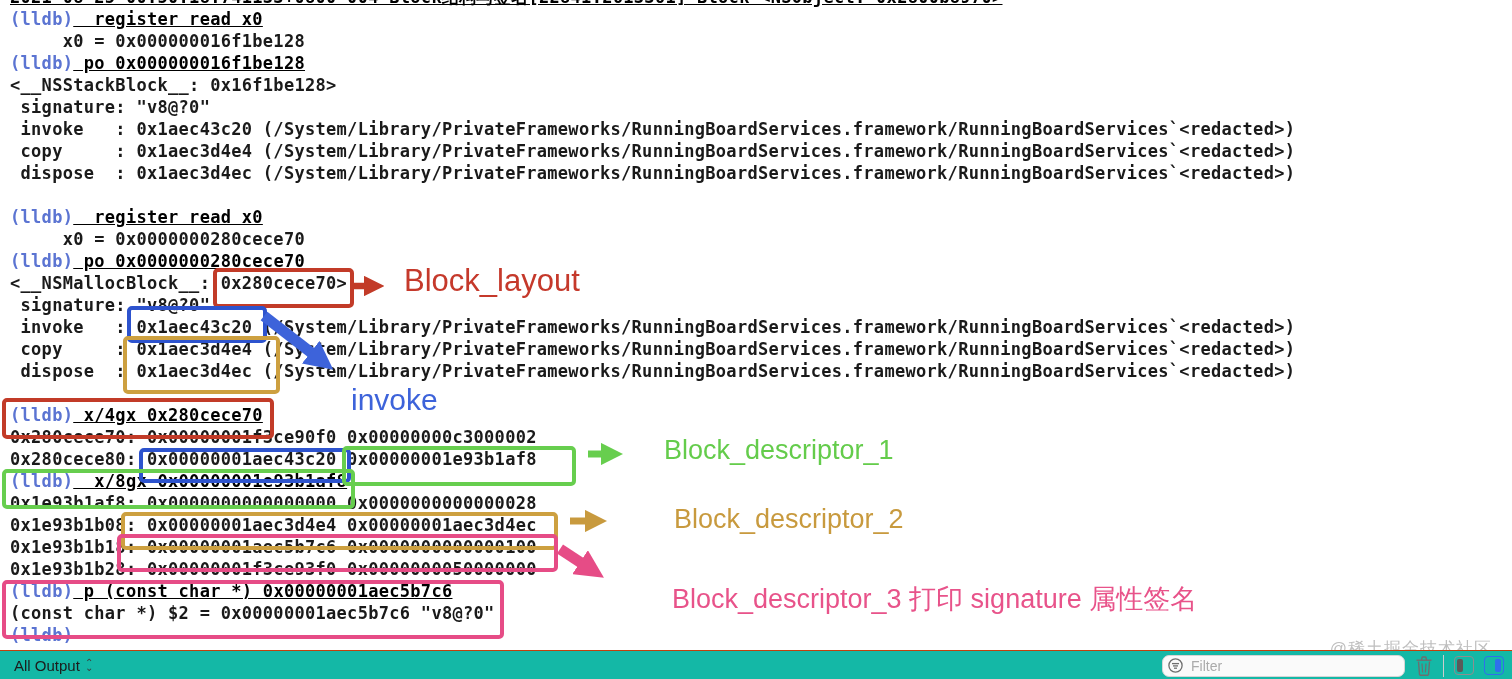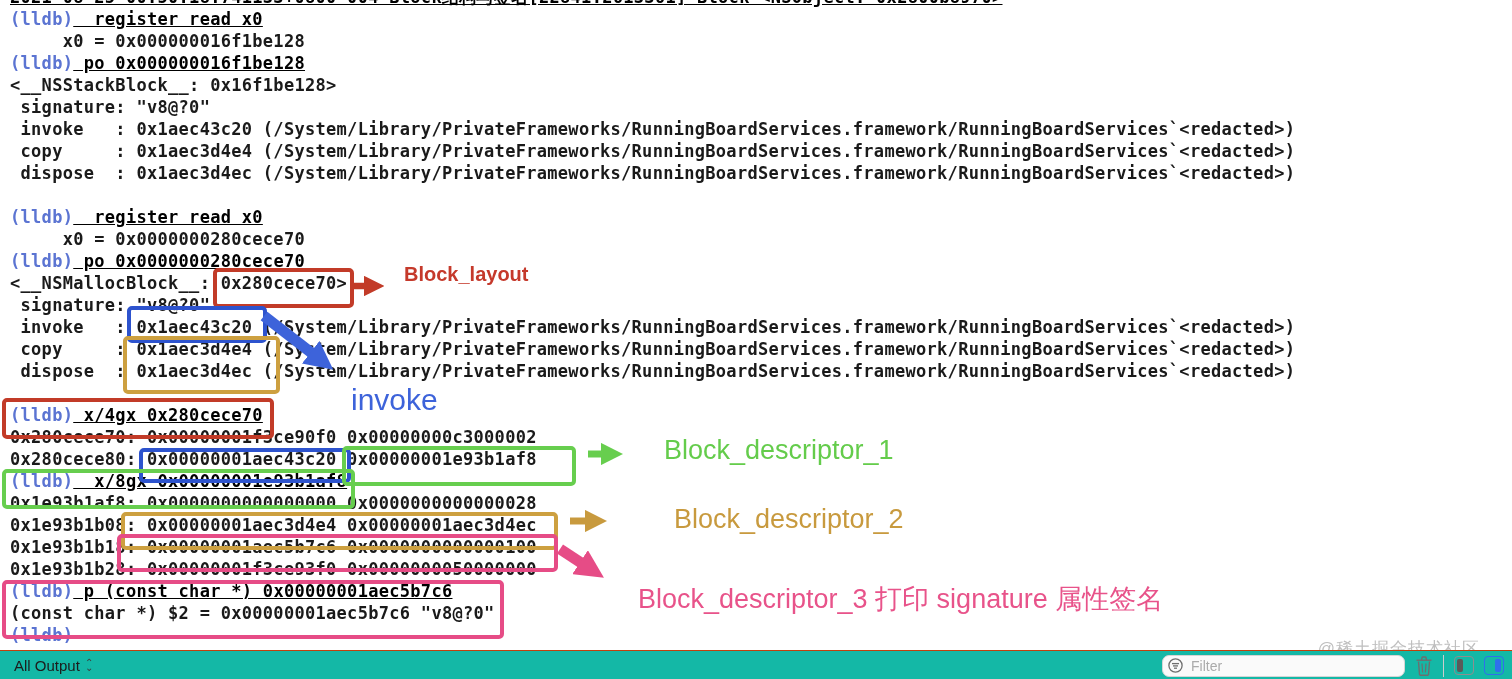--- a/index.html
+++ b/index.html
@@ -33,30 +33,30 @@
   #box-copydisp {left:123px;top:336px;width:149px;height:50px;}
   #box-x4gx     {left:2px;  top:398px;width:264px;height:33px;}
   #box-mem-blue {left:139px;top:448px;width:204px;height:27px;}
   #box-mem-green{left:342px;top:446px;width:226px;height:32px;}
   #box-x8gx     {left:2px;  top:469px;width:345px;height:32px;}
   #box-mem-org  {left:121px;top:512px;width:429px;height:30px;}
   #box-mem-pink {left:117px;top:534px;width:433px;height:30px;}
   #box-pcmd     {left:2px;  top:580px;width:494px;height:51px;}
   
   .alabel{position:absolute;font-weight:500;white-space:nowrap;pointer-events:none;}
-  #lbl-layout{left:404px;top:263px;font-size:20px;color:#c5392b;font-weight:bold;}
+  #lbl-layout{left:404px;top:263px;font-size:31px;color:#c5392b;}
   #lbl-invoke{left:351px;top:383px;font-size:30px;color:#3d63da;text-align:right;}
   #lbl-d1{left:664px;top:435px;font-size:27px;color:#64cc4b;}
   #lbl-d2{left:674px;top:504px;font-size:27px;color:#c89a3e;}
-  #lbl-d3{left:638px;top:581px;font-size:27px;color:#e8538a;}
+  #lbl-d3{left:672px;top:581px;font-size:27px;color:#e8538a;}
   
   #arrows{position:absolute;left:0;top:0;pointer-events:none;}
   
   #watermark{
-    position:absolute;right:32px;top:637px;
+    position:absolute;right:20px;top:637px;
     font-size:17px;color:#bfbfbf;letter-spacing:1px;
   }
   
   #bottombar{
     position:absolute;left:0;top:650px;width:1512px;height:29px;
     background:#14b8a6;border-top:1px solid #c2410c;
     display:flex;align-items:center;
   }
   #output-selector{
     display:flex;align-items:center;gap:5px;margin-left:14px;

